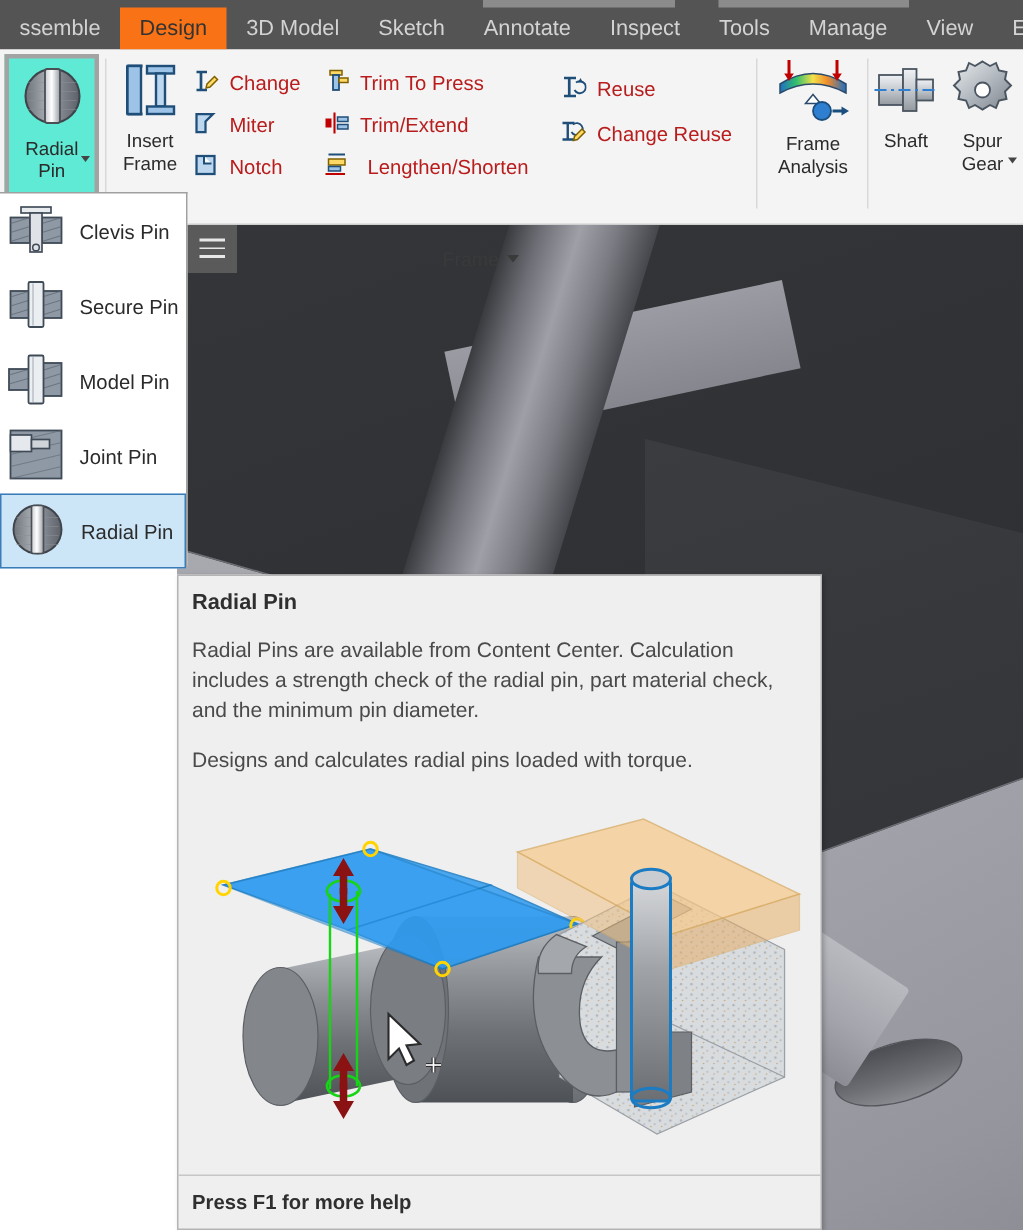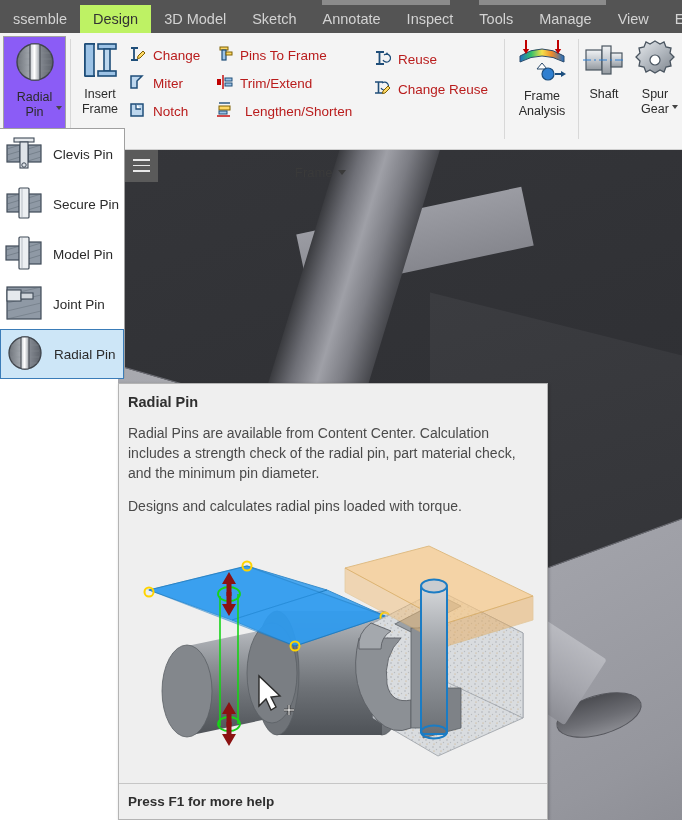--- a/index.html
+++ b/index.html
@@ -86,37 +86,37 @@
   .tab-stub {
     position: absolute; top: 0; height: 5px; background: #8b8b8b;
   }
   .tab-stub.s1 { left: 322px; width: 128px; }
   .tab-stub.s2 { left: 479px; width: 127px; }
   .tabs { position: absolute; left: 0; top: 5px; display: flex; height: 28px; align-items: stretch; }
   .tab {
     display: flex; align-items: center; padding: 0 13px;
     font-size: 14.5px; color: #d3d3d3; white-space: nowrap; cursor: default;
   }
-  .tab.active { background: #bef264; color: #333; }
+  .tab.active { background: #f97316; color: #333; }
 
   .ribbon {
     position: absolute; left: 0; top: 33px; width: 682px; height: 117px;
     background: #f4f4f4;
     border-bottom: 1px solid #cfcfcf;
   }
   .ribbon-inner { position: relative; width: 100%; height: 100%; }
 
   .big-btn {
     position: absolute; display: flex; flex-direction: column;
     align-items: center; justify-content: flex-start;
     font-size: 13px; color: #2b2b2b; text-align: center; line-height: 15px;
   }
   .big-btn .glyph { margin-top: 2px; margin-bottom: 2px; }
   .big-btn.selected {
-    background: #8b5cf6; border: 1px solid #a3a3a3;
+    background: #5eead4; border: 3px solid #a3a3a3;
   }
 
   .small-btn {
     position: absolute; display: flex; align-items: center; gap: 7px;
     font-size: 13.5px; color: #b91c1c; height: 24px; white-space: nowrap;
   }
   .panel-sep {
     position: absolute; top: 6px; width: 1px; height: 100px; background: #d8d8d8;
   }
   .panel-label {
@@ -322,21 +322,21 @@
     </div>
 
     <div class="small-btn" style="left:215px; top:10px;">
       <span>
         <svg width="18" height="18" viewBox="0 0 18 18">
           <rect x="5" y="2" width="8" height="3" fill="#ffd966" stroke="#7f6000" stroke-width="1"></rect>
           <rect x="7" y="5" width="4" height="10" fill="#9dc3e6" stroke="#1f4e79" stroke-width="1.2"></rect>
           <rect x="11" y="7" width="6" height="3" fill="#ffd966" stroke="#7f6000" stroke-width="1"></rect>
         </svg>
       </span>
-      <span>Pins To Frame</span>
+      <span>Trim To Press</span>
     </div>
     <div class="small-btn" style="left:215px; top:38px;">
       <span>
         <svg width="18" height="18" viewBox="0 0 18 18">
           <rect x="2" y="6" width="4" height="6" fill="#c00000"></rect>
           <path d="M8 2 v14" stroke="#c00000" stroke-width="1.4"></path>
           <rect x="10" y="5" width="7" height="3" fill="#9dc3e6" stroke="#1f4e79" stroke-width="1"></rect>
           <rect x="10" y="10" width="7" height="3" fill="#9dc3e6" stroke="#1f4e79" stroke-width="1"></rect>
         </svg>
       </span>

